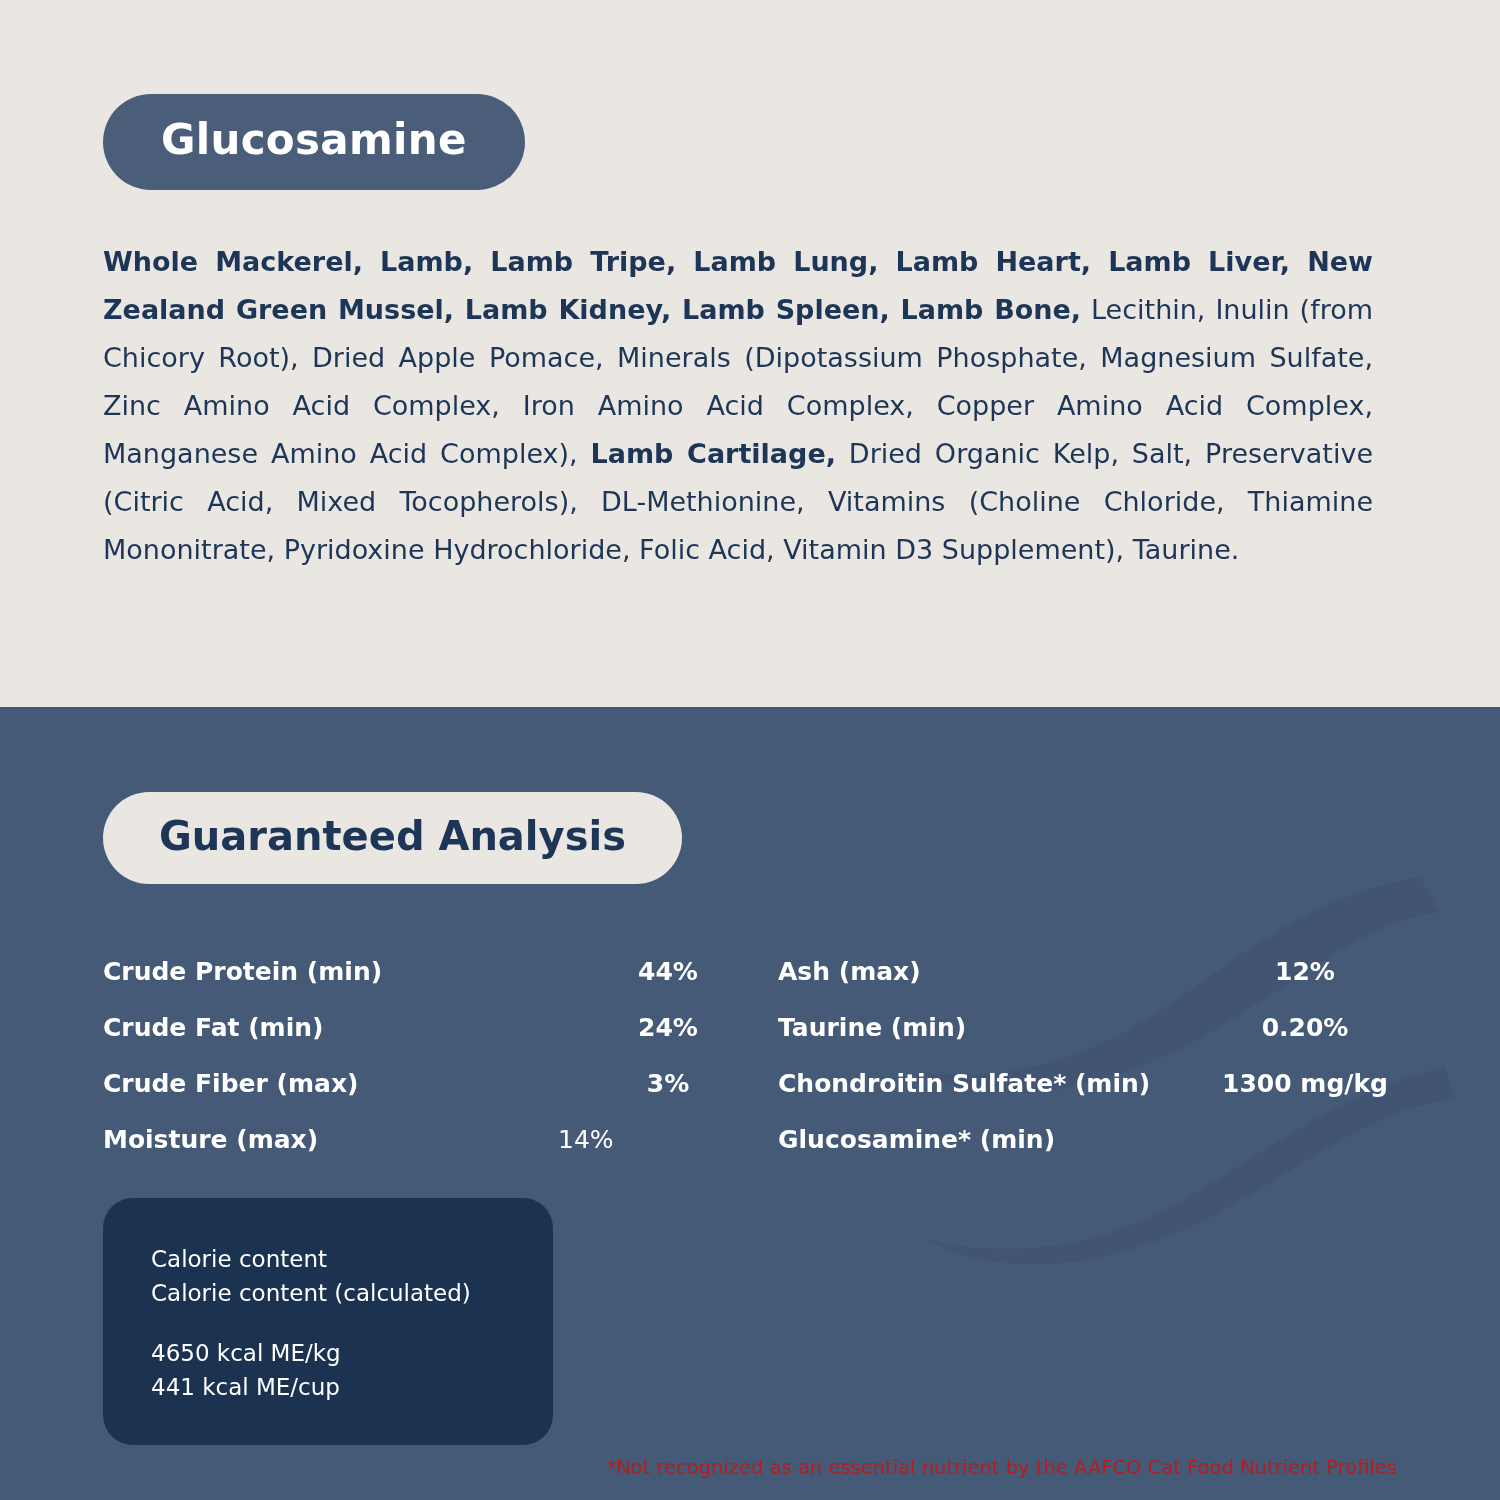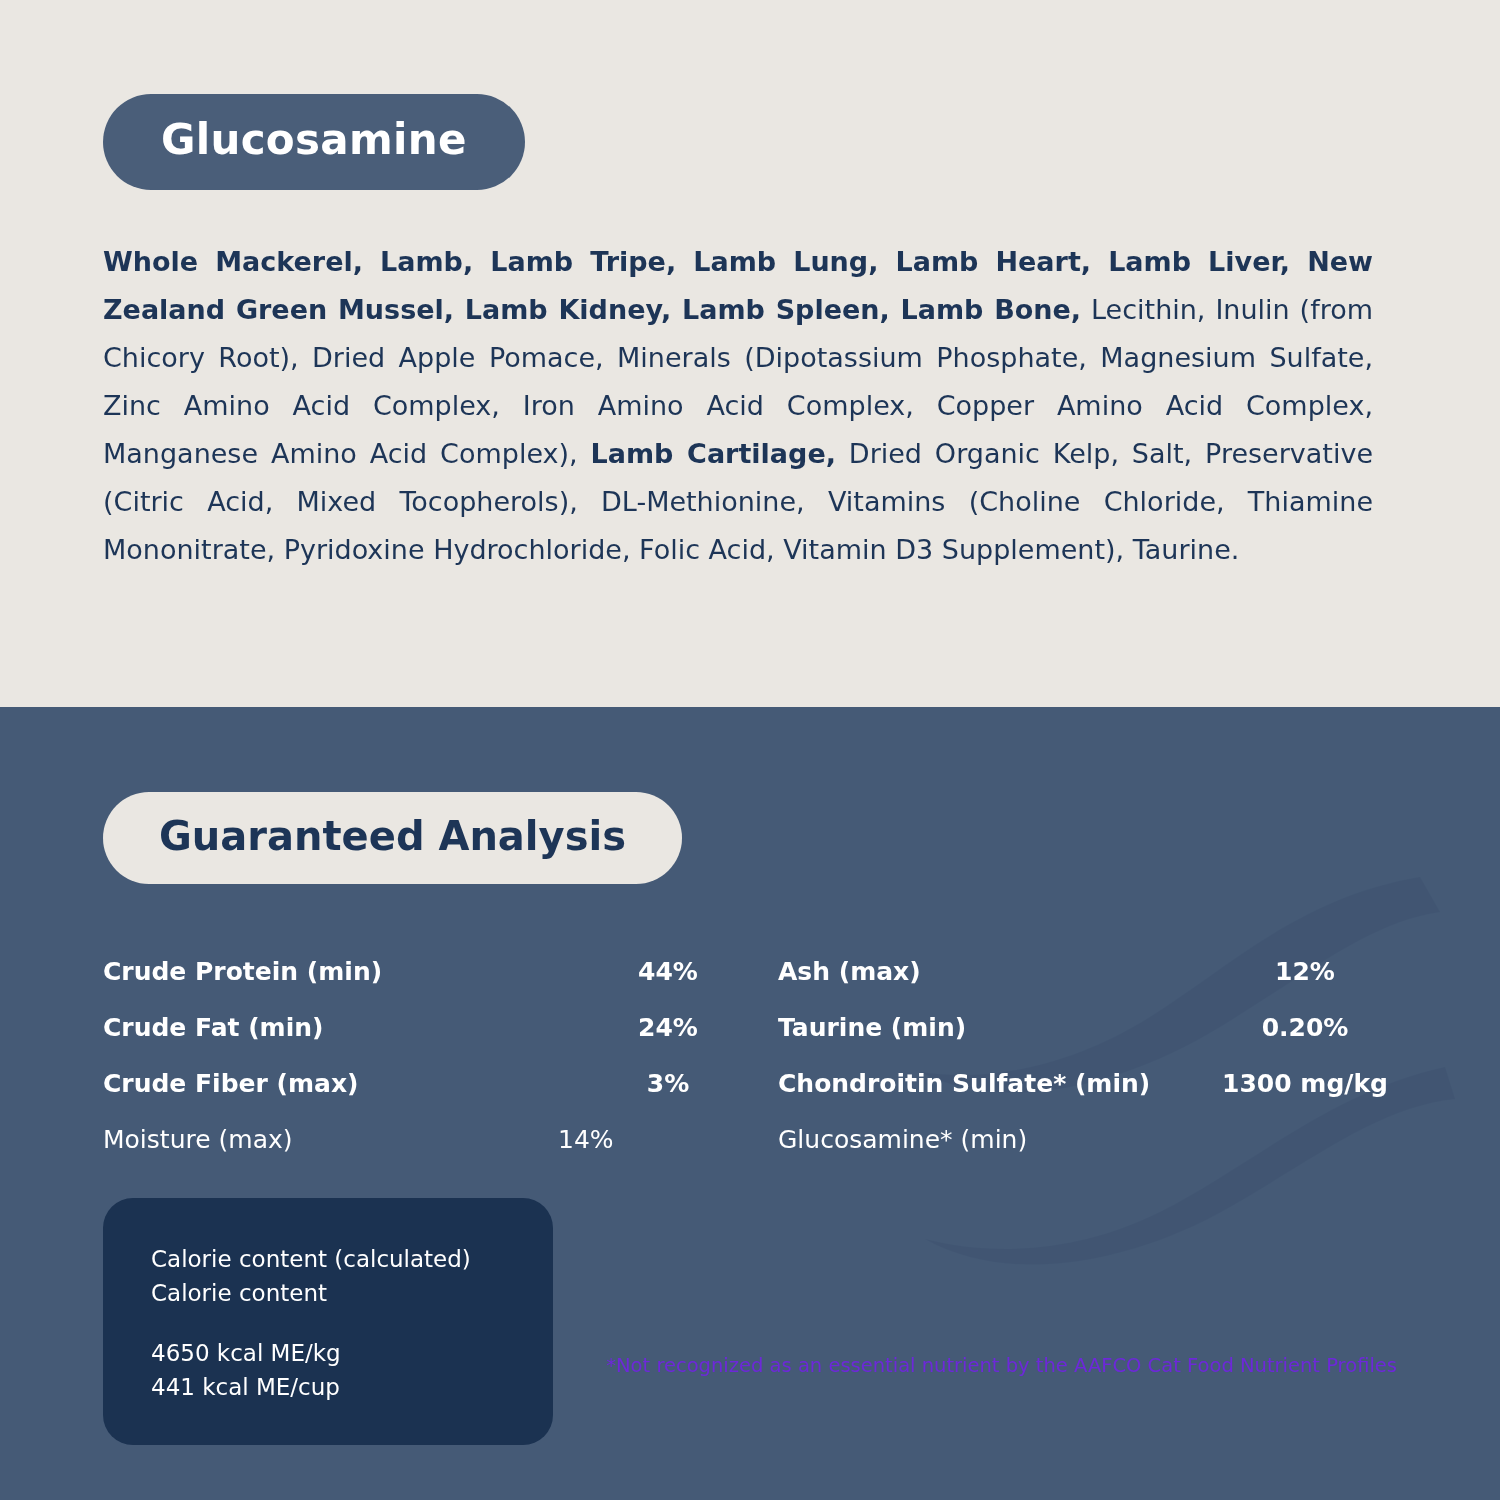--- a/index.html
+++ b/index.html
@@ -94,21 +94,21 @@
     white-space: nowrap;
   }
   .ga-label {
     font-weight: bold;
   }
   .ga-value {
     font-weight: bold;
     text-align: center;
   }
   .ga-label-light {
-    font-weight: normal;
+    font-weight: bold;
   }
   .ga-value-light {
     font-weight: normal;
   }
 
   
   .calorie-box {
     position: absolute;
     left: 103px;
     top: 1198px;
@@ -124,23 +124,23 @@
   .calorie-line {
     font-size: 23px;
     line-height: 34px;
   }
   .calorie-values {
     margin-top: 26px;
   }
   .footnote {
     position: absolute;
     right: 103px;
-    top: 1354px;
+    top: 1456px;
     font-size: 19.5px;
-    color: #6d28d9;
+    color: #b91c1c;
     z-index: 3;
     white-space: nowrap;
   }
 </style>
 </head>
 <body>
 
 <div class="page">
 
   <section class="ingredients-section">
@@ -173,22 +173,22 @@
       <div class="ga-cell ga-label">Chondroitin Sulfate* (min)</div>
       <div class="ga-cell ga-value">1300 mg/kg</div>
 
       <div class="ga-cell ga-label-light">Moisture (max)</div>
       <div class="ga-cell ga-value-light">14%</div>
       <div class="ga-cell ga-label-light">Glucosamine* (min)</div>
     </div>
   </section>
 
   <div class="calorie-box">
+    <div class="calorie-line">Calorie content</div>
     <div class="calorie-line">Calorie content (calculated)</div>
-    <div class="calorie-line">Calorie content</div>
     <div class="calorie-values">
       <div class="calorie-line">4650 kcal ME/kg</div>
       <div class="calorie-line">441 kcal ME/cup</div>
     </div>
   </div>
 
   <div class="footnote">*Not recognized as an essential nutrient by the AAFCO Cat Food Nutrient Profiles</div>
 
 </div>
 

